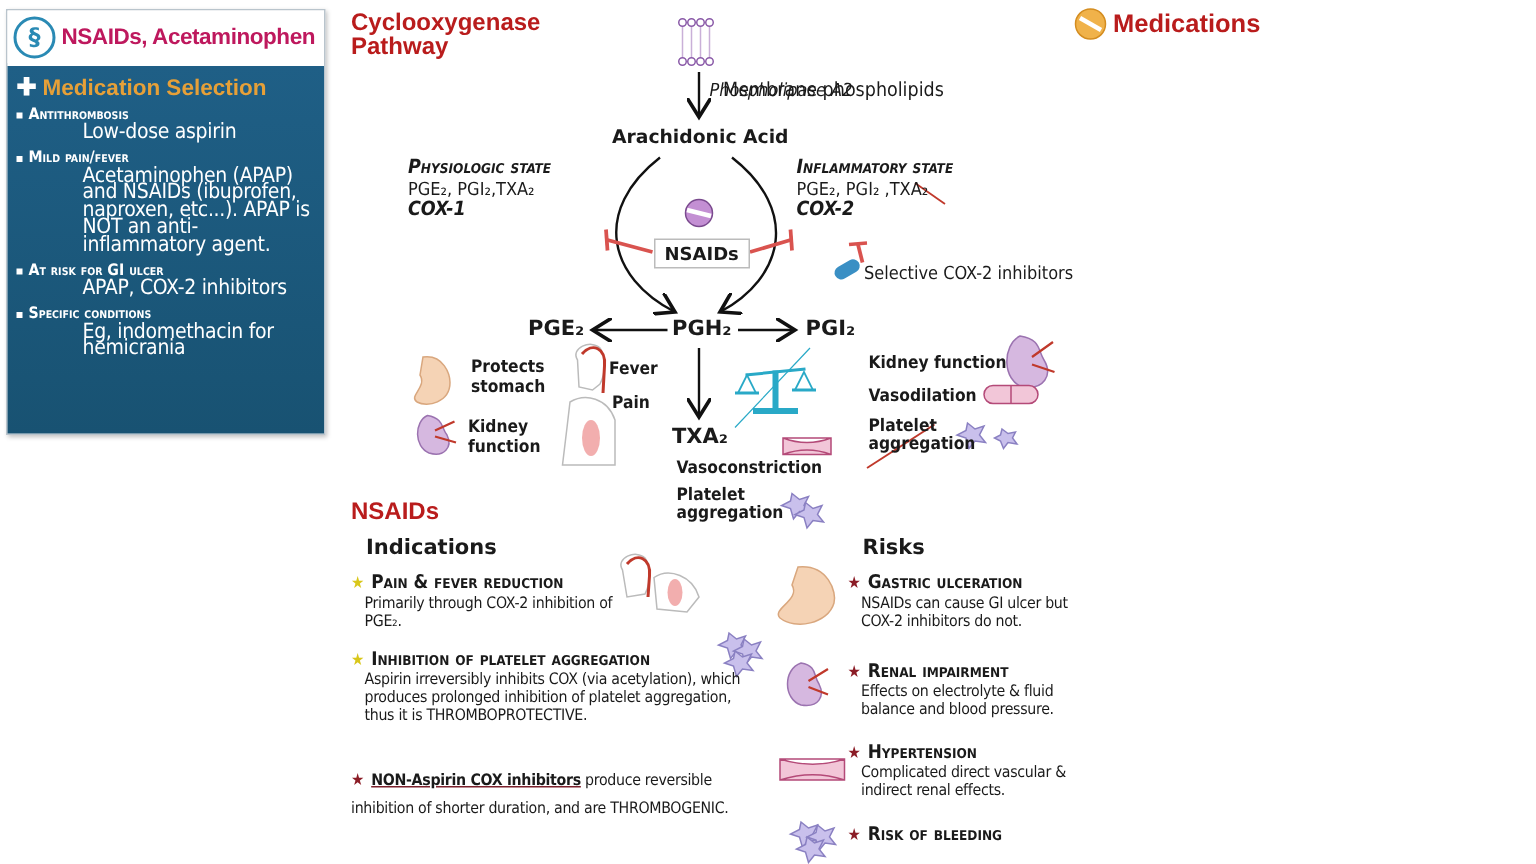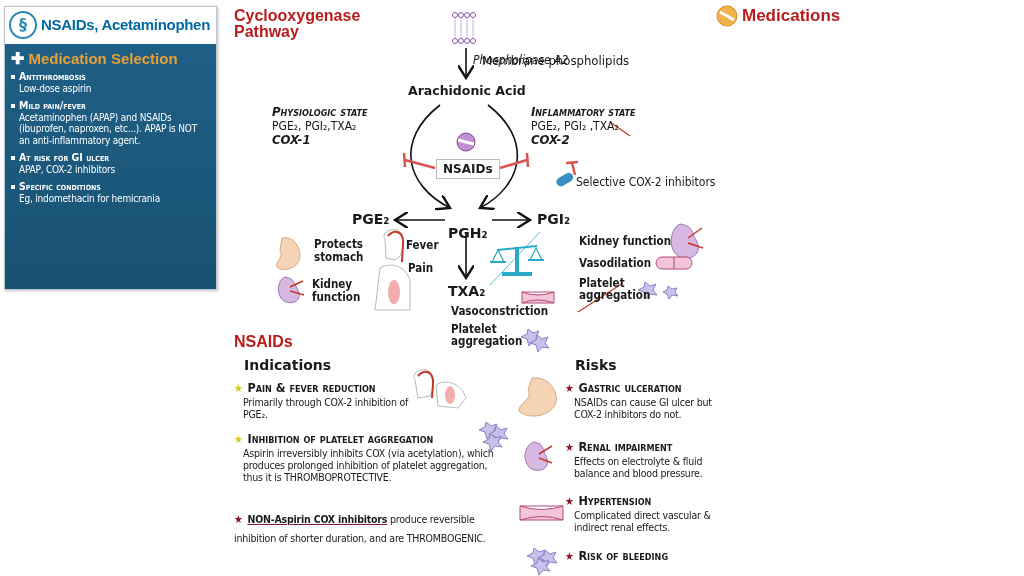--- a/index.html
+++ b/index.html
@@ -6,28 +6,28 @@
   html, body { width: 1024px; height: 576px; background: #ffffff; overflow: hidden; }
   body { position: relative; font-family: "DejaVu Sans", sans-serif; color: #1a1a1a; }
   .abs { position: absolute; }
   .hand { font-family: "DejaVu Sans Condensed", "DejaVu Sans", sans-serif; font-stretch: condensed; }
   .sc { font-variant: small-caps; }
 
   
   #panel { left: 4px; top: 6px; width: 213px; height: 284px; border: 1px solid #b9c4cc; background: #fff; box-shadow: 1px 1px 3px rgba(0,0,0,0.25); }
   #panel-head { position: absolute; left: 0; top: 0; width: 211px; height: 35px; background: #fff; display: flex; align-items: center; padding-left: 4px; }
   #panel-logo { width: 28px; height: 28px; border-radius: 50%; border: 2px solid #2a8ab4; display: flex; align-items: center; justify-content: center; color: #2a8ab4; font-size: 16px; font-weight: bold; margin-right: 4px; }
-  #panel-title { color: #0369a1; font-size: 15px; font-weight: bold; letter-spacing: -0.3px; font-family: "Liberation Sans", sans-serif; }
+  #panel-title { color: #be185d; font-size: 15px; font-weight: bold; letter-spacing: -0.3px; font-family: "Liberation Sans", sans-serif; }
   #panel-body { position: absolute; left: 0; top: 37px; width: 211px; height: 245px; background: linear-gradient(#1f5f86, #185272); padding: 6px 6px; }
   #panel-sub { display: flex; align-items: center; color: #e6a038; font-family: "Liberation Sans", sans-serif; font-weight: bold; font-size: 15px; margin-bottom: 4px; }
   #plus-icon { color: #fff; font-size: 16px; font-weight: bold; margin-right: 4px; line-height: 1; }
   .sel-item { color: #fff; margin-bottom: 6px; line-height: 11.5px; }
   .sel-head { font-size: 10.5px; font-weight: bold; font-variant: small-caps; display: flex; }
   .sel-head .dot { width: 4px; height: 4px; background: #fff; margin: 4px 4px 0 0; flex: none; }
-  .sel-text { font-size: 10px; padding-left: 8px; letter-spacing: -0.2px; }
+  .sel-text { font-size: 14px; padding-left: 8px; letter-spacing: -0.2px; margin-left: 36px; }
 
   .orange-title { color: #b91c1c; font-family: "Liberation Sans", sans-serif; font-weight: bold; }
   .lbl { font-size: 12px; margin-top: 32px; }
   .bold { font-weight: bold; }
   .ital { font-style: italic; }
 
   #nsaids-box { border: 1px solid #bbb; background: #fff; padding: 2px 6px; font-weight: bold; font-size: 12px; }
 
   .ind-head { font-size: 12.5px; font-weight: bold; font-variant: small-caps; }
   .ind-text { font-size: 10.5px; line-height: 12px; letter-spacing: -0.2px; }
@@ -231,21 +231,21 @@
 
 <div class="abs hand" style="left:531px; top:105px; line-height:14px;">
   <div class="ital sc bold" style="font-size:13px;">Inflammatory state</div>
   <div style="font-size:12px;">PGE₂, PGI₂ ,TXA₂</div>
   <div class="ital bold" style="font-size:13px;">COX-2</div>
 </div>
 
 <div id="nsaids-box" class="abs" style="left:436px; top:159px;">NSAIDs</div>
 <div class="abs hand" style="left:576px; top:175px; font-size:12px;">Selective COX-2 inhibitors</div>
 
-<div class="abs bold" style="left:448px; top:225px; font-size:14px;">PGH₂</div>
+<div class="abs bold" style="left:448px; top:211px; font-size:14px;">PGH₂</div>
 <div class="abs bold" style="left:352px; top:211px; font-size:14px;">PGE₂</div>
 <div class="abs bold" style="left:537px; top:211px; font-size:14px;">PGI₂</div>
 <div class="abs bold" style="left:448px; top:283px; font-size:14px;">TXA₂</div>
 
 <div class="abs hand bold" style="left:314px; top:238px; font-size:11.5px; width:60px; line-height:13px;">Protects stomach</div>
 <div class="abs hand bold" style="left:312px; top:278px; font-size:11.5px; width:50px; line-height:13px;">Kidney function</div>
 <div class="abs hand bold" style="left:406px; top:238px; font-size:11.5px;">Fever</div>
 <div class="abs hand bold" style="left:408px; top:261px; font-size:11.5px;">Pain</div>
 
 <div class="abs hand bold" style="left:579px; top:234px; font-size:11.5px;">Kidney function</div>

